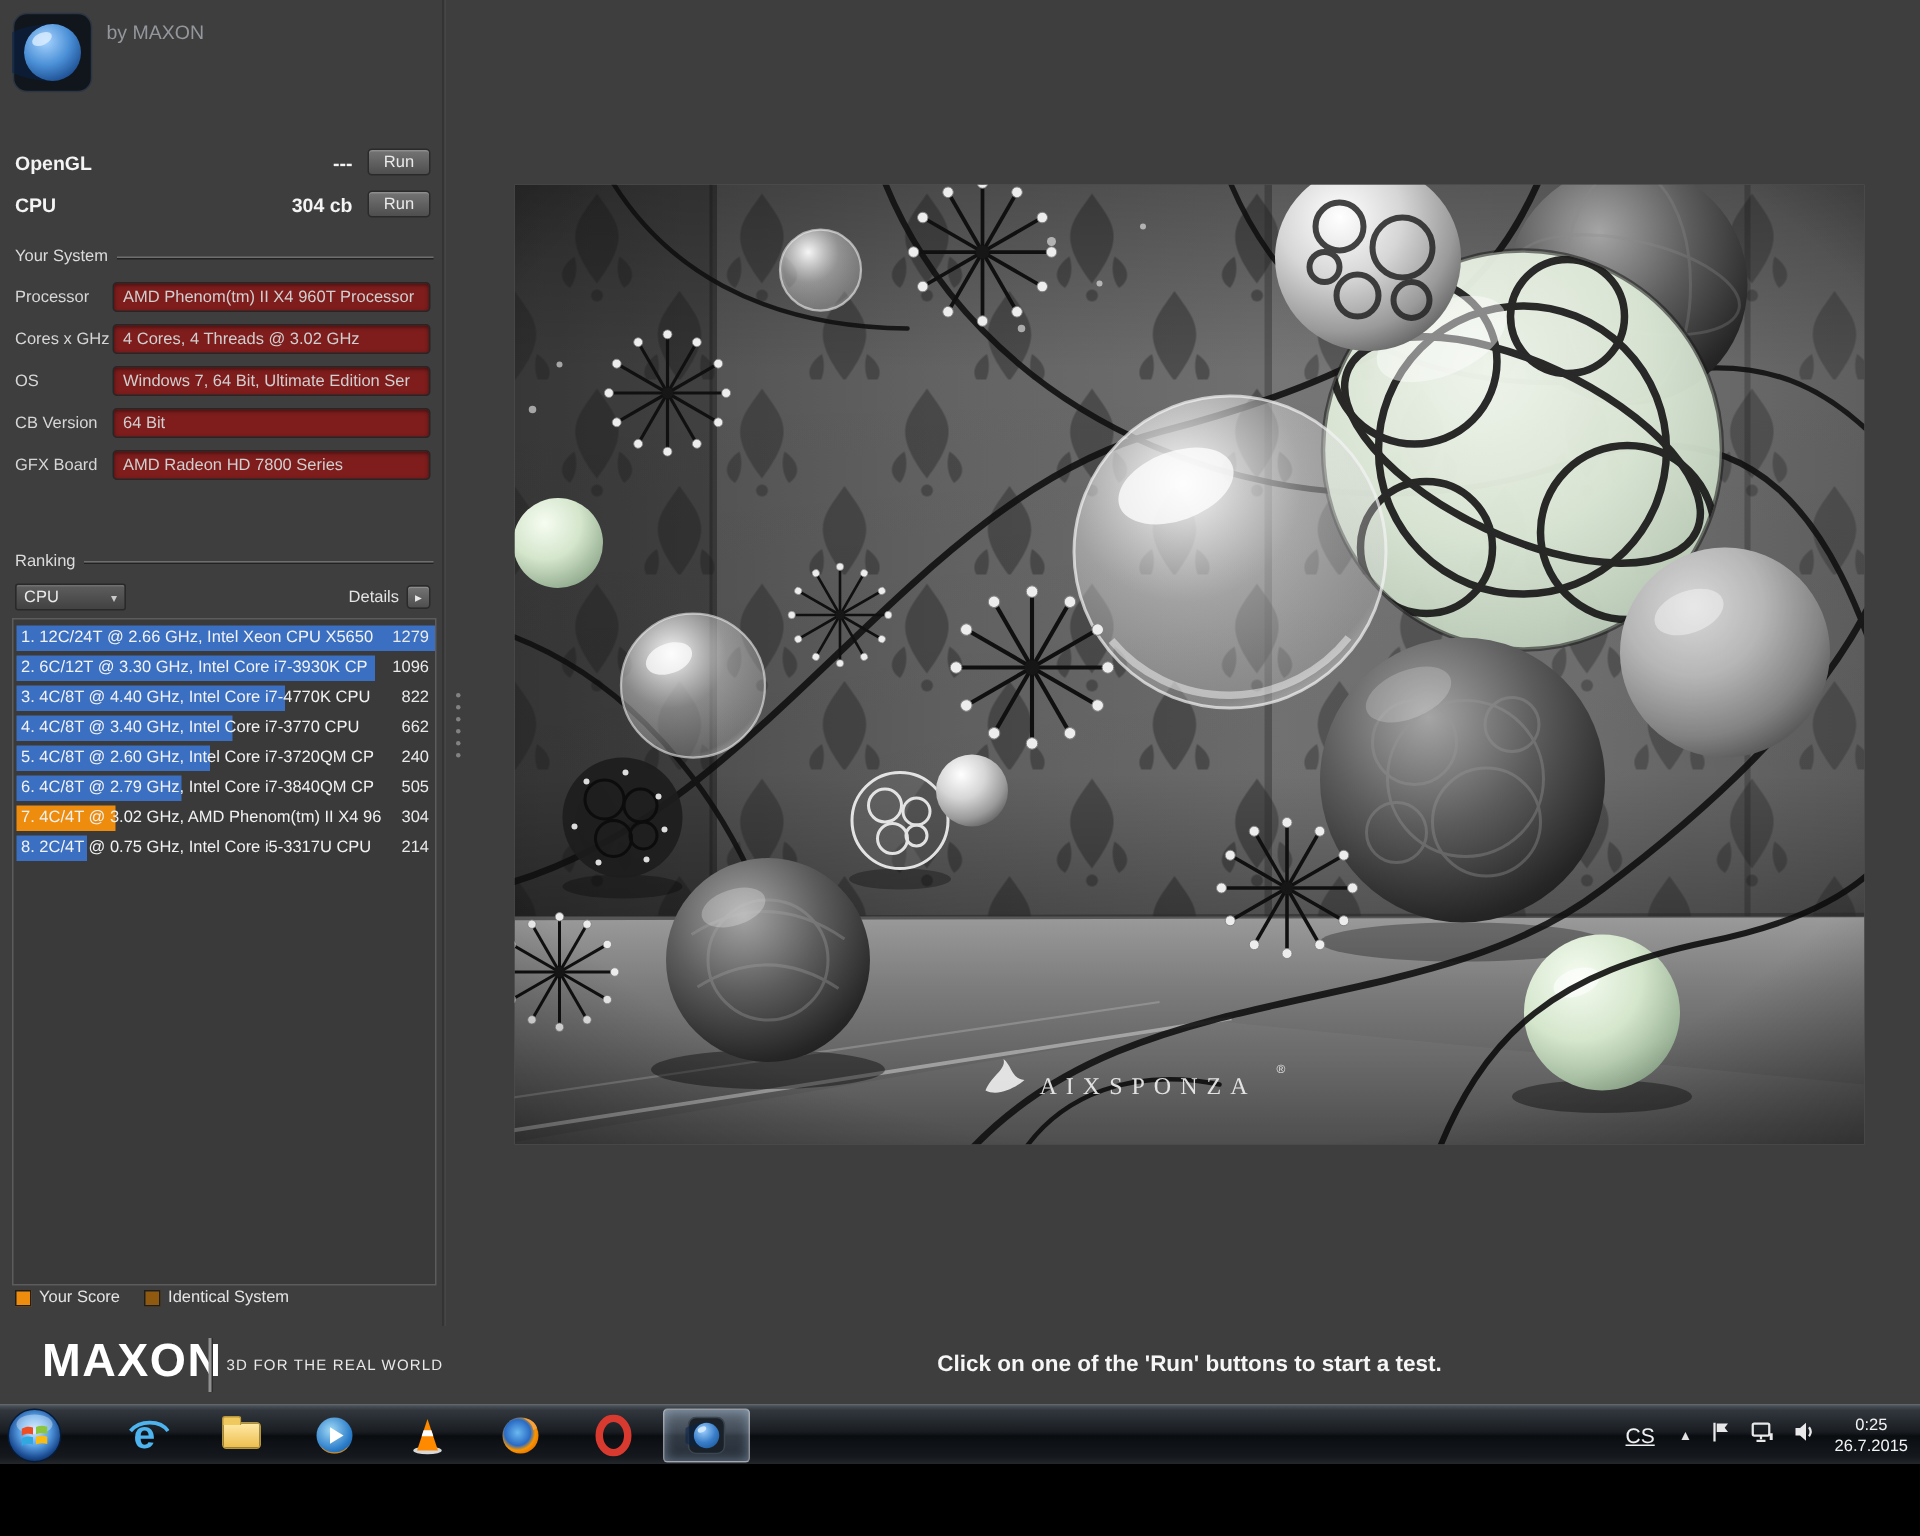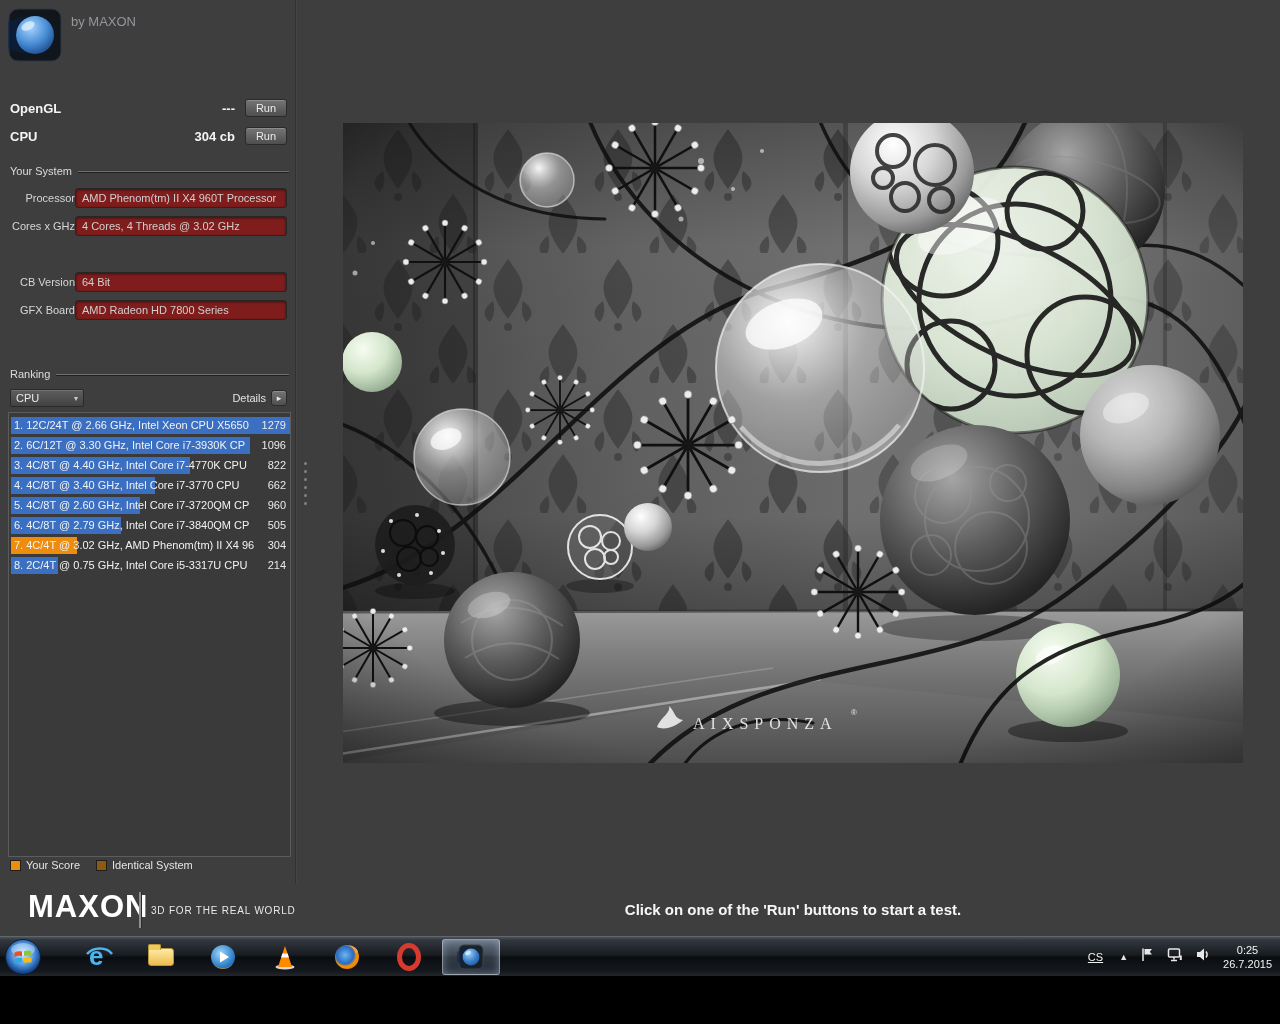--- a/index.html
+++ b/index.html
@@ -30,21 +30,21 @@
          color:#eaeaea; font-size:11px; font-family:inherit;
          box-shadow:inset 0 1px 0 rgba(255,255,255,.18); cursor:default; }
   .run-btn { width:42px; height:18px; }
 
   .sec-head { position:absolute; left:10px; right:6px; display:flex; align-items:center; gap:6px;
               font-size:11px; color:#dcdcdc; }
   .sec-head::after { content:""; flex:1; height:1px; background:#6e6e6e; box-shadow:0 1px 0 rgba(0,0,0,.45); }
   .sec-your-system { top:165px; }
   .sec-ranking { top:368px; }
 
-  .field-row { position:absolute; left:10px; right:8px; height:20px; display:flex; align-items:center;text-align:right; }
+  .field-row { position:absolute; left:10px; right:8px; height:20px; display:flex; align-items:center; }
   .f-label { width:65px; font-size:11px; color:#d6d6d6; flex:none; }
   .f-box { flex:1; height:20px; background:#7f1d1d; border:1px solid #262626; border-radius:3px;
            box-shadow:inset 0 1px 3px rgba(0,0,0,.5); display:flex; align-items:center; padding:0 6px;
            font-size:11px; color:#cfcfcf; white-space:nowrap; overflow:hidden; }
 
   .rank-controls { position:absolute; left:10px; right:8px; top:389px; height:18px; display:flex; align-items:center; }
   .dropdown { width:74px; height:18px; background:linear-gradient(#5e5e5e,#424242); border:1px solid #292929;
               border-radius:2px; display:flex; align-items:center; padding:0 5px; font-size:11px; color:#eaeaea;
               box-shadow:inset 0 1px 0 rgba(255,255,255,.12); cursor:default; }
   .dd-arrow { margin-left:auto; font-size:8px; color:#c9c9c9; }
@@ -83,21 +83,21 @@
   .task-btn { width:58px; height:36px; margin-right:4px; background:transparent; border:none;
               display:flex; align-items:center; justify-content:center; cursor:default; }
   .task-btn.active { background:linear-gradient(rgba(195,218,245,.34),rgba(120,150,190,.16));
                      border:1px solid rgba(255,255,255,.45); border-radius:3px;
                      box-shadow:inset 0 0 8px rgba(200,225,255,.4); }
   .folder-icon { position:relative; width:26px; height:18px; background:linear-gradient(#ffe9a6,#edbe4e);
                  border:1px solid #b8963a; border-radius:2px 3px 3px 3px; }
   .folder-icon::before { content:""; position:absolute; left:-1px; top:-5px; width:11px; height:5px;
                  background:#f0c95e; border:1px solid #b8963a; border-bottom:none; border-radius:2px 2px 0 0; }
   .tray { position:absolute; right:8px; top:0; height:39px; display:flex; align-items:center; gap:12px; }
-  .lang { font-size:11px; color:#f0f0f0; padding:2px 4px;text-decoration:underline; }
+  .lang { font-size:14px; color:#f0f0f0; padding:2px 4px;text-decoration:underline; }
   .tray-arrow { font-size:9px; color:#e2e2e2; }
   .clock { text-align:center; font-size:11px; color:#f2f2f2; line-height:14px; }
 
   .black-strip { position:absolute; left:0; top:976px; width:1280px; height:48px; background:#000; }
 </style>
 </head>
 <body>
 
 <div class="screen">
 
@@ -143,20 +143,26 @@
       <div class="f-box">
         <span>AMD Phenom(tm) II X4 960T Processor</span>
         </div>
     </div>
     <div class="field-row" style="top:216px">
       <span class="f-label">Cores x GHz</span>
       <div class="f-box">
         <span>4 Cores, 4 Threads @ 3.02 GHz</span>
         </div>
     </div>
+    <div class="field-row" style="top:244px">
+      <span class="f-label">OS</span>
+      <div class="f-box">
+        <span>Windows 7, 64 Bit, Ultimate Edition Ser</span>
+        </div>
+    </div>
     <div class="field-row" style="top:272px">
       <span class="f-label">CB Version</span>
       <div class="f-box">
         <span>64 Bit</span>
         </div>
     </div>
     <div class="field-row" style="top:300px">
       <span class="f-label">GFX Board</span>
       <div class="f-box">
         <span>AMD Radeon HD 7800 Series</span>
@@ -197,21 +203,21 @@
         <span class="rank-score">822</span>
       </div>
       <div class="rank-row">
         <div class="rank-bar" style="width: 144px; background: rgb(58, 111, 194);"></div>
         <span class="rank-label">4. 4C/8T @ 3.40 GHz, Intel Core i7-3770 CPU</span>
         <span class="rank-score">662</span>
       </div>
       <div class="rank-row">
         <div class="rank-bar" style="width: 129px; background: rgb(58, 111, 194);"></div>
         <span class="rank-label">5. 4C/8T @ 2.60 GHz, Intel Core i7-3720QM CP</span>
-        <span class="rank-score">960</span>
+        <span class="rank-score">240</span>
       </div>
       <div class="rank-row">
         <div class="rank-bar" style="width: 110px; background: rgb(58, 111, 194);"></div>
         <span class="rank-label">6. 4C/8T @ 2.79 GHz, Intel Core i7-3840QM CP</span>
         <span class="rank-score">505</span>
       </div>
       <div class="rank-row">
         <div class="rank-bar" style="width: 66px; background: rgb(238, 140, 14);"></div>
         <span class="rank-label">7. 4C/4T @ 3.02 GHz, AMD Phenom(tm) II X4 96</span>
         <span class="rank-score">304</span>

